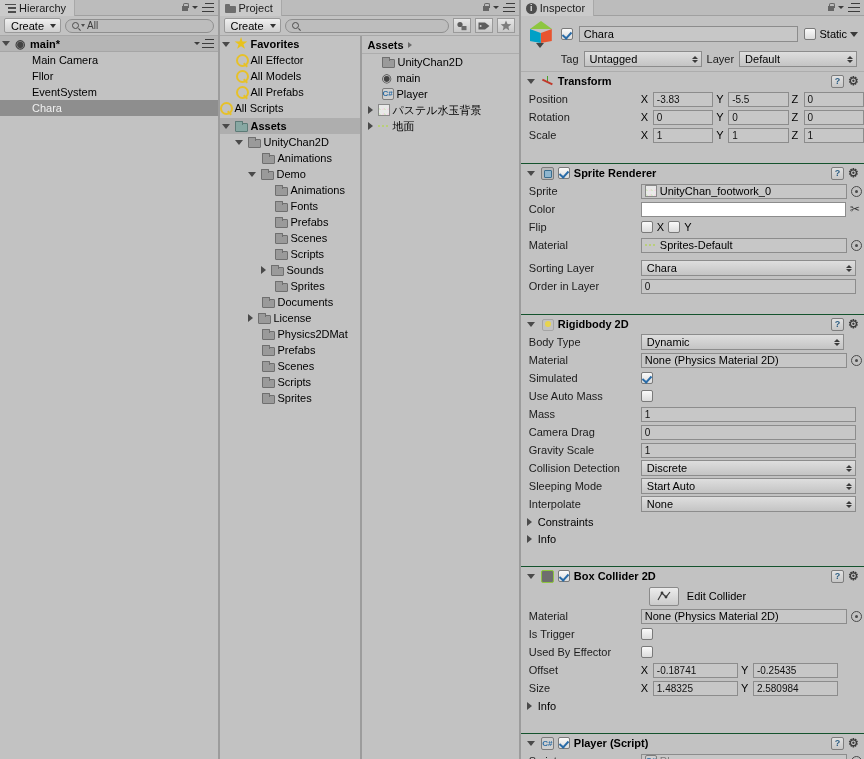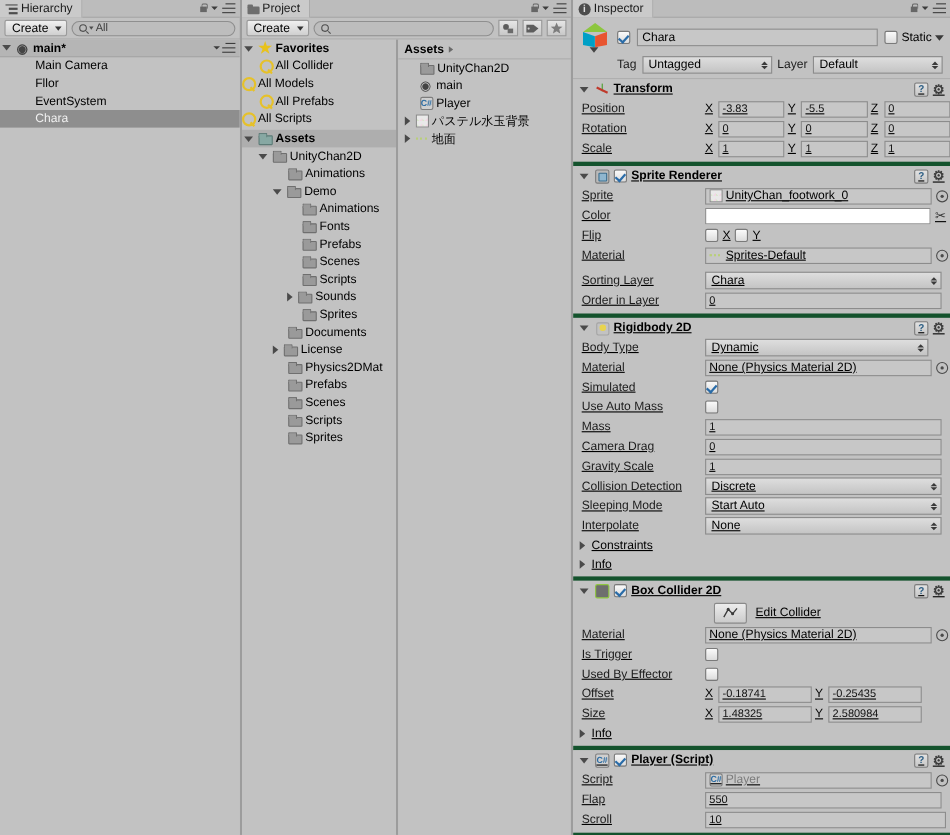--- a/index.html
+++ b/index.html
@@ -144,21 +144,21 @@
   .lbl { color:#1c1c1c; }
   .dropdown { height:16px; background:linear-gradient(#dedede,#c4c4c4); border:1px solid #8c8c8c;
               display:flex; align-items:center; padding:0 3px 0 5px; font-size:11px; position:relative; }
   .dropdown .arrows { margin-left:auto; display:flex; flex-direction:column; gap:1px;
                       align-items:center; }
   .arrows .up{width:0;height:0;border-left:3px solid transparent;border-right:3px solid transparent;
               border-bottom:3px solid #3a3a3a;}
   .arrows .dw{width:0;height:0;border-left:3px solid transparent;border-right:3px solid transparent;
               border-top:3px solid #3a3a3a;}
 
-  .comp { border-bottom:4px solid #14532d; padding-bottom:3px;text-decoration:underline; }
+  .comp { border-bottom:1px solid #14532d; padding-bottom:19px; }
   .comp-head { height:18px; display:flex; align-items:center; gap:4px; padding:0 4px 0 4px;
                background:#c2c2c2; font-weight:bold; font-size:11px; }
   .comp-ico { width:13px;height:13px;flex:none;border:1px solid #7c7c7c;background:#cdcdcd;border-radius:2px; }
   .comp-ico.transform{border:none;background:none;position:relative;}
   .comp-ico.transform:before{content:"";position:absolute;left:6px;top:1px;width:1.5px;height:7px;
      background:#4aa02c;}
   .comp-ico.transform:after{content:"";position:absolute;left:1px;top:6px;width:11px;height:1.5px;
      background:#c0392b;transform:rotate(25deg);}
   .comp-ico.rb{border:none;background:none;position:relative;}
   .comp-ico.rb:before{content:"";position:absolute;left:4px;top:3px;width:6px;height:6px;
@@ -337,23 +337,23 @@
     <div class="proj-body">
       <div class="proj-left">
         <div class="row" style="font-weight:bold">
           <span class="fold down"></span>
           <span class="ico-star">★</span>
           <span>Favorites</span>
         </div>
         <div id="fav-items">
             <div class="row" style="padding-left:16px">
      <span class="ico-search-y"></span>
-     <span>All Collider</span>
-   </div>
-            <div class="row" style="padding-left:0">
+     <span>All Effector</span>
+   </div>
+            <div class="row" style="padding-left:16px">
      <span class="ico-search-y"></span>
      <span>All Models</span>
    </div>
             <div class="row" style="padding-left:16px">
      <span class="ico-search-y"></span>
      <span>All Prefabs</span>
    </div>
             <div class="row" style="">
      <span class="ico-search-y"></span>
      <span>All Scripts</span>

